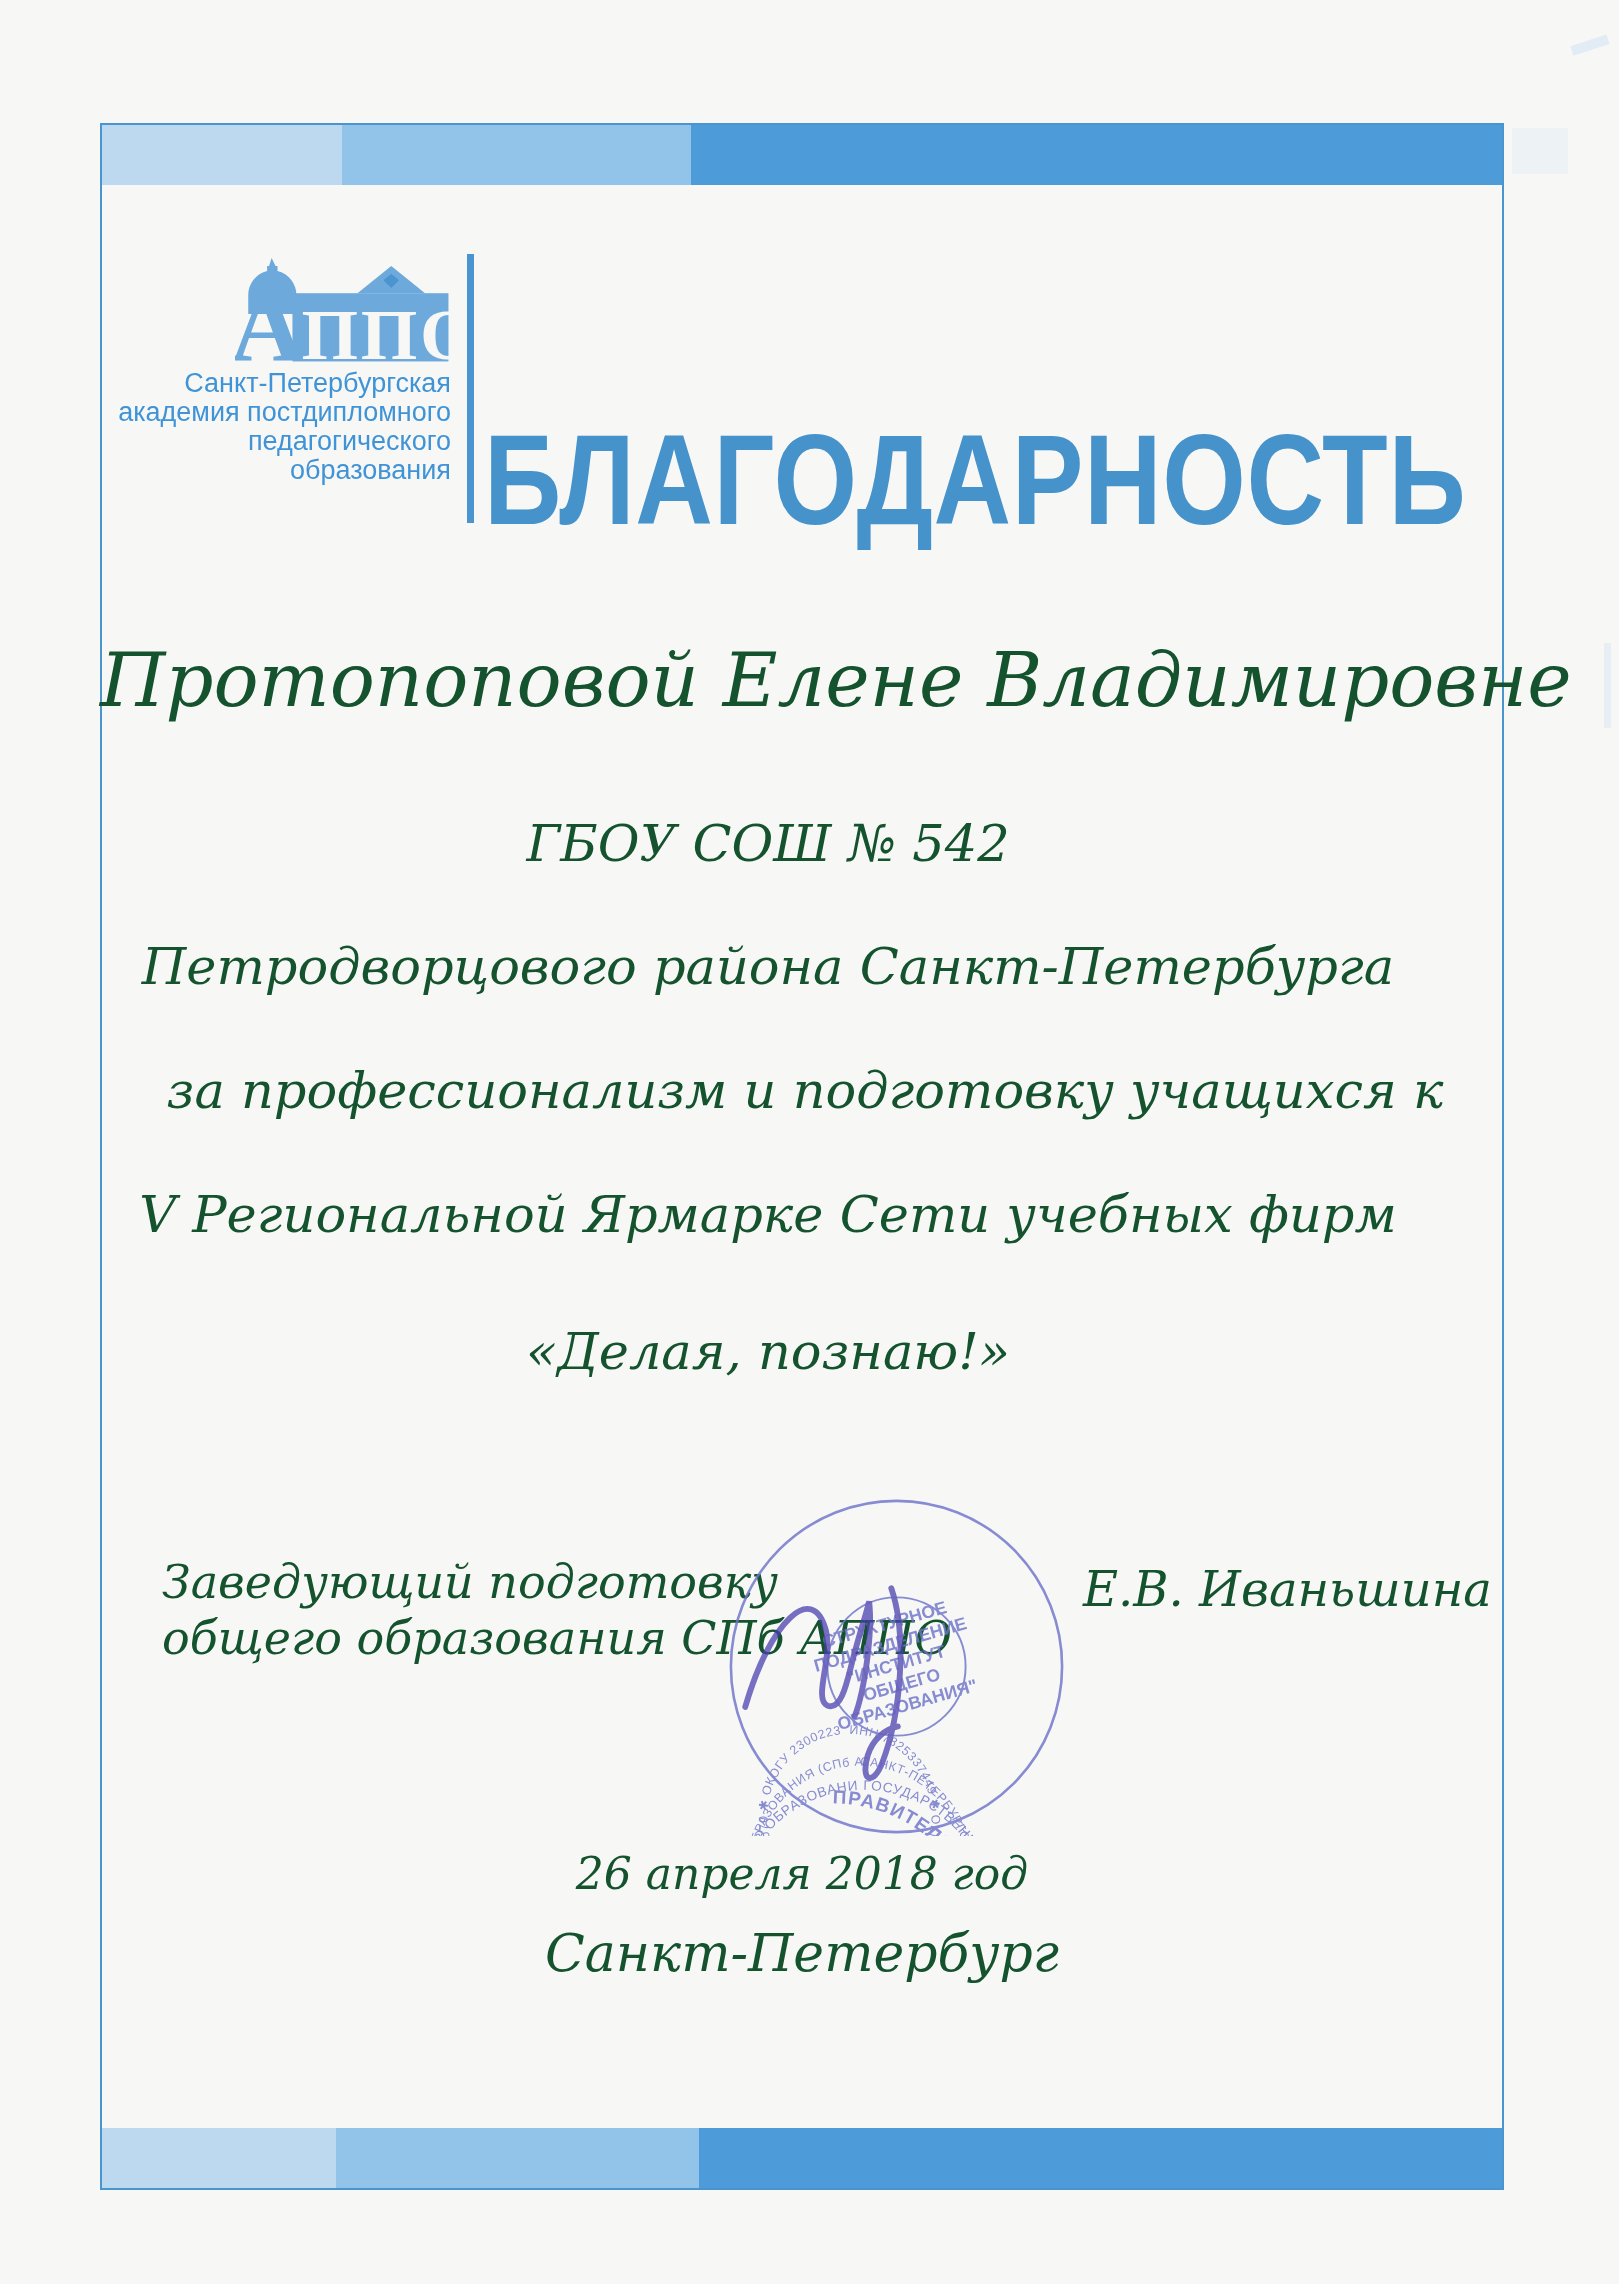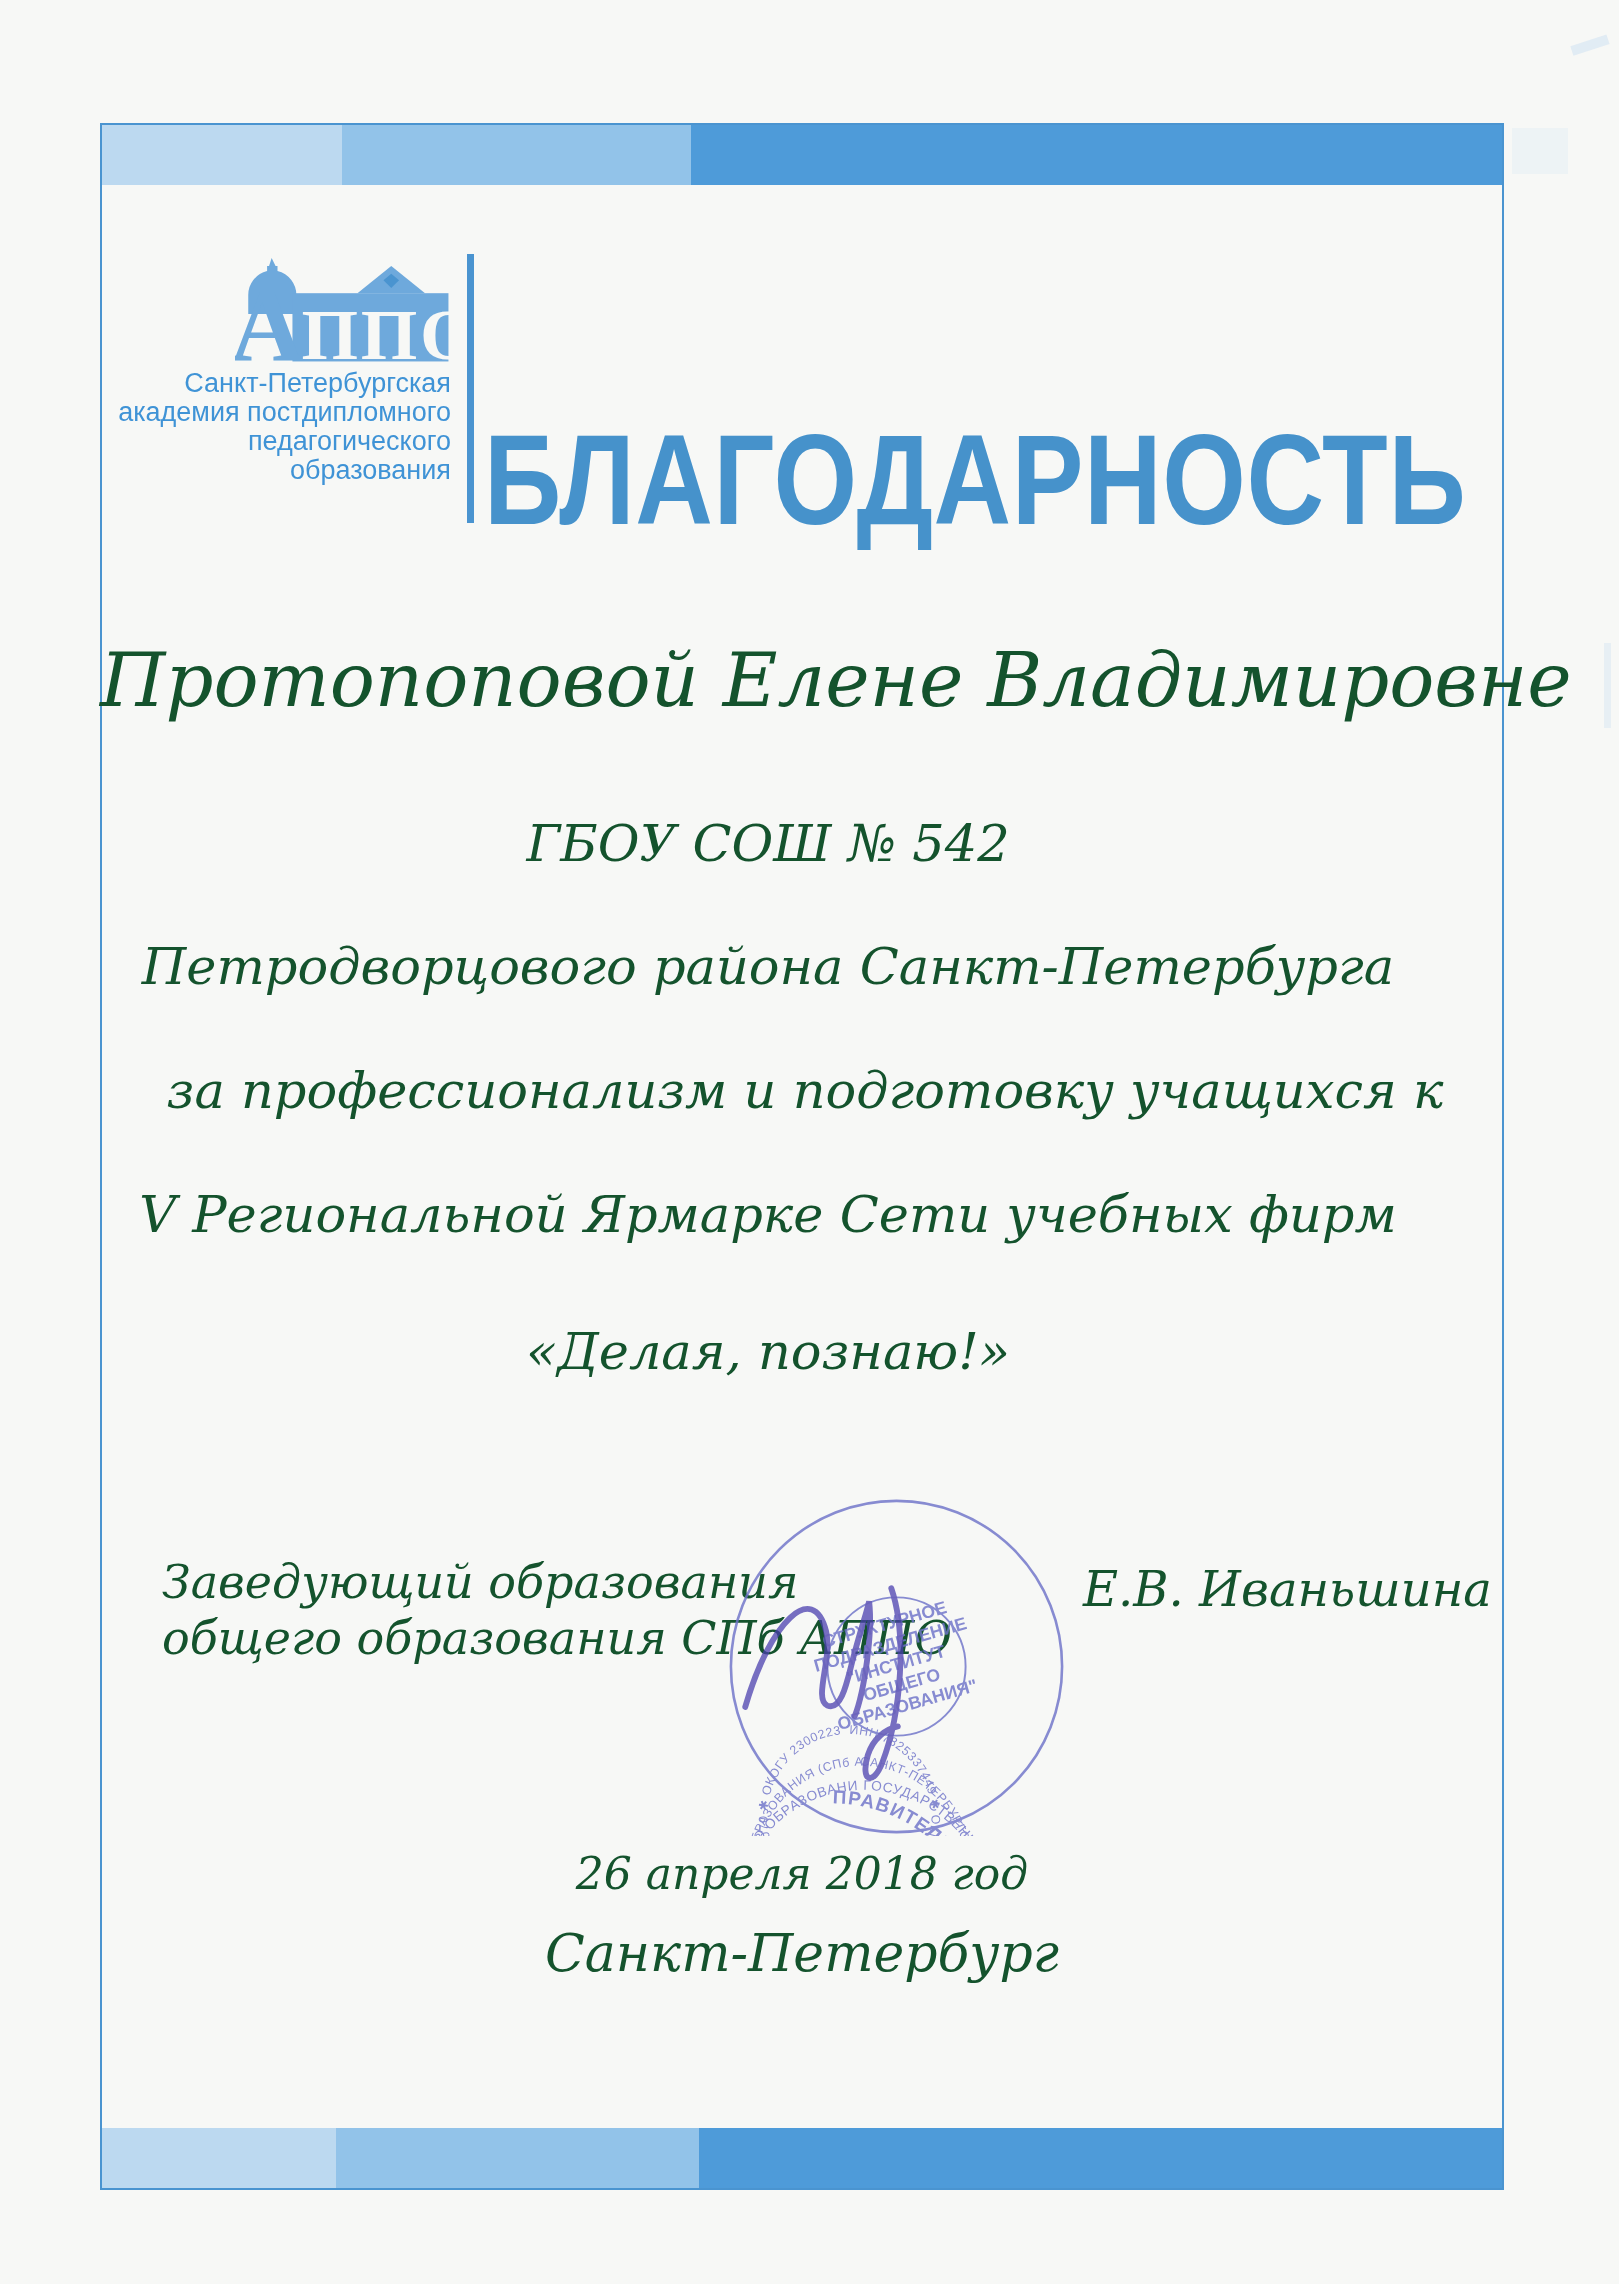--- a/index.html
+++ b/index.html
@@ -93,21 +93,21 @@
 
   <div class="name script">Протопоповой Елене Владимировне</div>
 
   <div class="bodyline script bl0">ГБОУ СОШ № 542</div>
   <div class="bodyline script bl1">Петродворцового района Санкт-Петербурга</div>
   <div class="bodyline script bl2">за профессионализм и подготовку учащихся к</div>
   <div class="bodyline script bl3">V Региональной Ярмарке Сети учебных фирм</div>
   <div class="bodyline script bl4">«Делая, познаю!»</div>
 
   <div class="sig-left script">
-    <div>Заведующий образования</div>
+    <div>Заведующий подготовку</div>
     <div>общего образования СПб АППО</div>
   </div>
   <div class="sig-name script">Е.В. Иваньшина</div>
 
   <svg class="stamp" viewBox="0 0 520 520">
     <defs>
       <path id="ringA" d="M 162 470 A 232 232 0 1 1 161.9 470"></path>
       <path id="ringB" d="M 209.3 449.3 A 196 196 0 1 1 209.2 449.3"></path>
       <path id="ringC" d="M 204.6 412.2 A 162 162 0 1 1 204.5 412.2"></path>
       <path id="ringD" d="M 187.7 363.2 A 126 126 0 1 1 187.6 363.2"></path>

